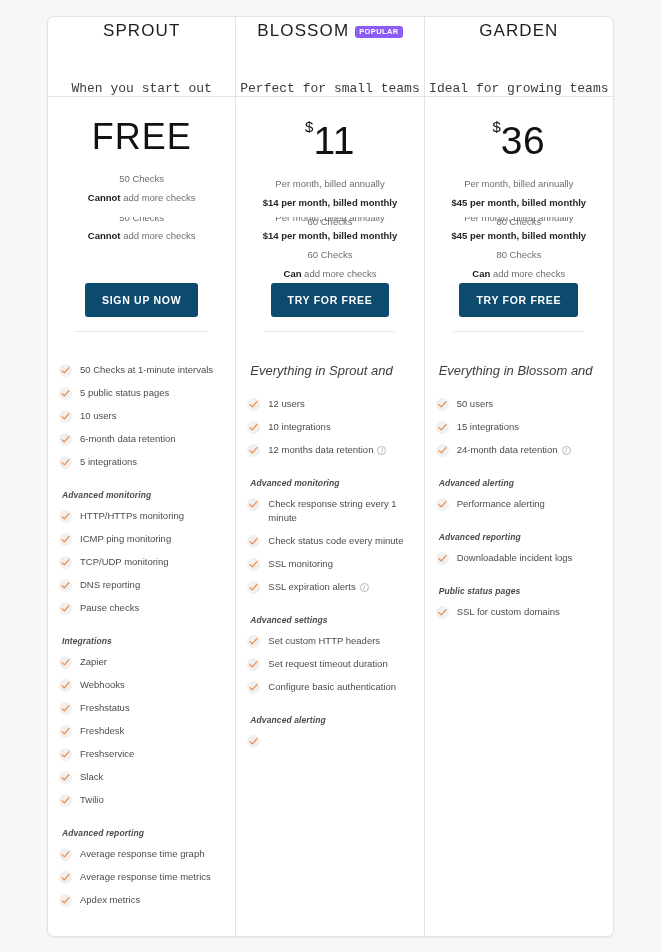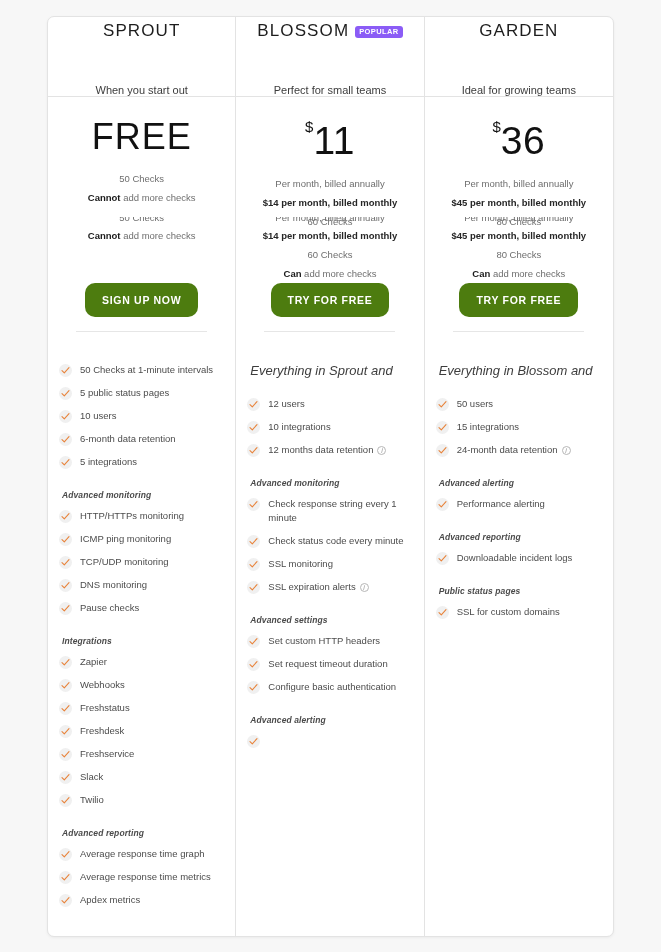--- a/index.html
+++ b/index.html
@@ -63,23 +63,24 @@
     font-size: 7.5px;
     font-weight: 700;
     letter-spacing: 0.4px;
     padding: 2px 4px 2px 4px;
     border-radius: 3px;
     line-height: 1;
     position: relative;
     top: 1px;
   }
   .plan-tagline {
-    font-size: 11px;
+    font-size: 13px;
     color: #3c3c3c;
     margin-top: 16px;
+    font-family: Liberation Mono, monospace;
   }
 
   
   .price-block {
     position: relative;
     height: 186px;
     text-align: center;
     overflow: hidden;
   }
   .price-amount {
@@ -128,28 +129,28 @@
     top: -9px;
   }
 
   
   .cta-wrap {
     text-align: center;
     padding-bottom: 14px;
   }
   .cta-button {
     display: inline-block;
-    background: #4d7c0f;
+    background: #0c4a6e;
     color: #ffffff;
     font-size: 10.5px;
     font-weight: 700;
     letter-spacing: 0.7px;
     padding: 11px 17px;
     border: none;
-    border-radius: 10px;
+    border-radius: 3px;
     cursor: pointer;
     font-family: "Liberation Sans", sans-serif;
   }
   .cta-divider {
     width: 131px;
     height: 1px;
     background: #e6e6e6;
     margin: 14px auto 0 auto;
   }
 
@@ -301,21 +302,21 @@
             </svg>
           </span>
           <div class="feature-text"><span>TCP/UDP monitoring</span></div>
         </div>
         <div class="feature-item">
           <span class="check-icon">
             <svg width="9" height="9" viewBox="0 0 9 9">
               <path d="M1 4.6 L3.3 6.8 L8 1.6" fill="none" stroke="#e8833a" stroke-width="1.1" stroke-linecap="round" stroke-linejoin="round"></path>
             </svg>
           </span>
-          <div class="feature-text"><span>DNS monitoring</span></div>
+          <div class="feature-text"><span>DNS reporting</span></div>
         </div>
         <div class="feature-item">
           <span class="check-icon">
             <svg width="9" height="9" viewBox="0 0 9 9">
               <path d="M1 4.6 L3.3 6.8 L8 1.6" fill="none" stroke="#e8833a" stroke-width="1.1" stroke-linecap="round" stroke-linejoin="round"></path>
             </svg>
           </span>
           <div class="feature-text"><span>Pause checks</span></div>
         </div>
         <div class="group-title">Integrations</div>

